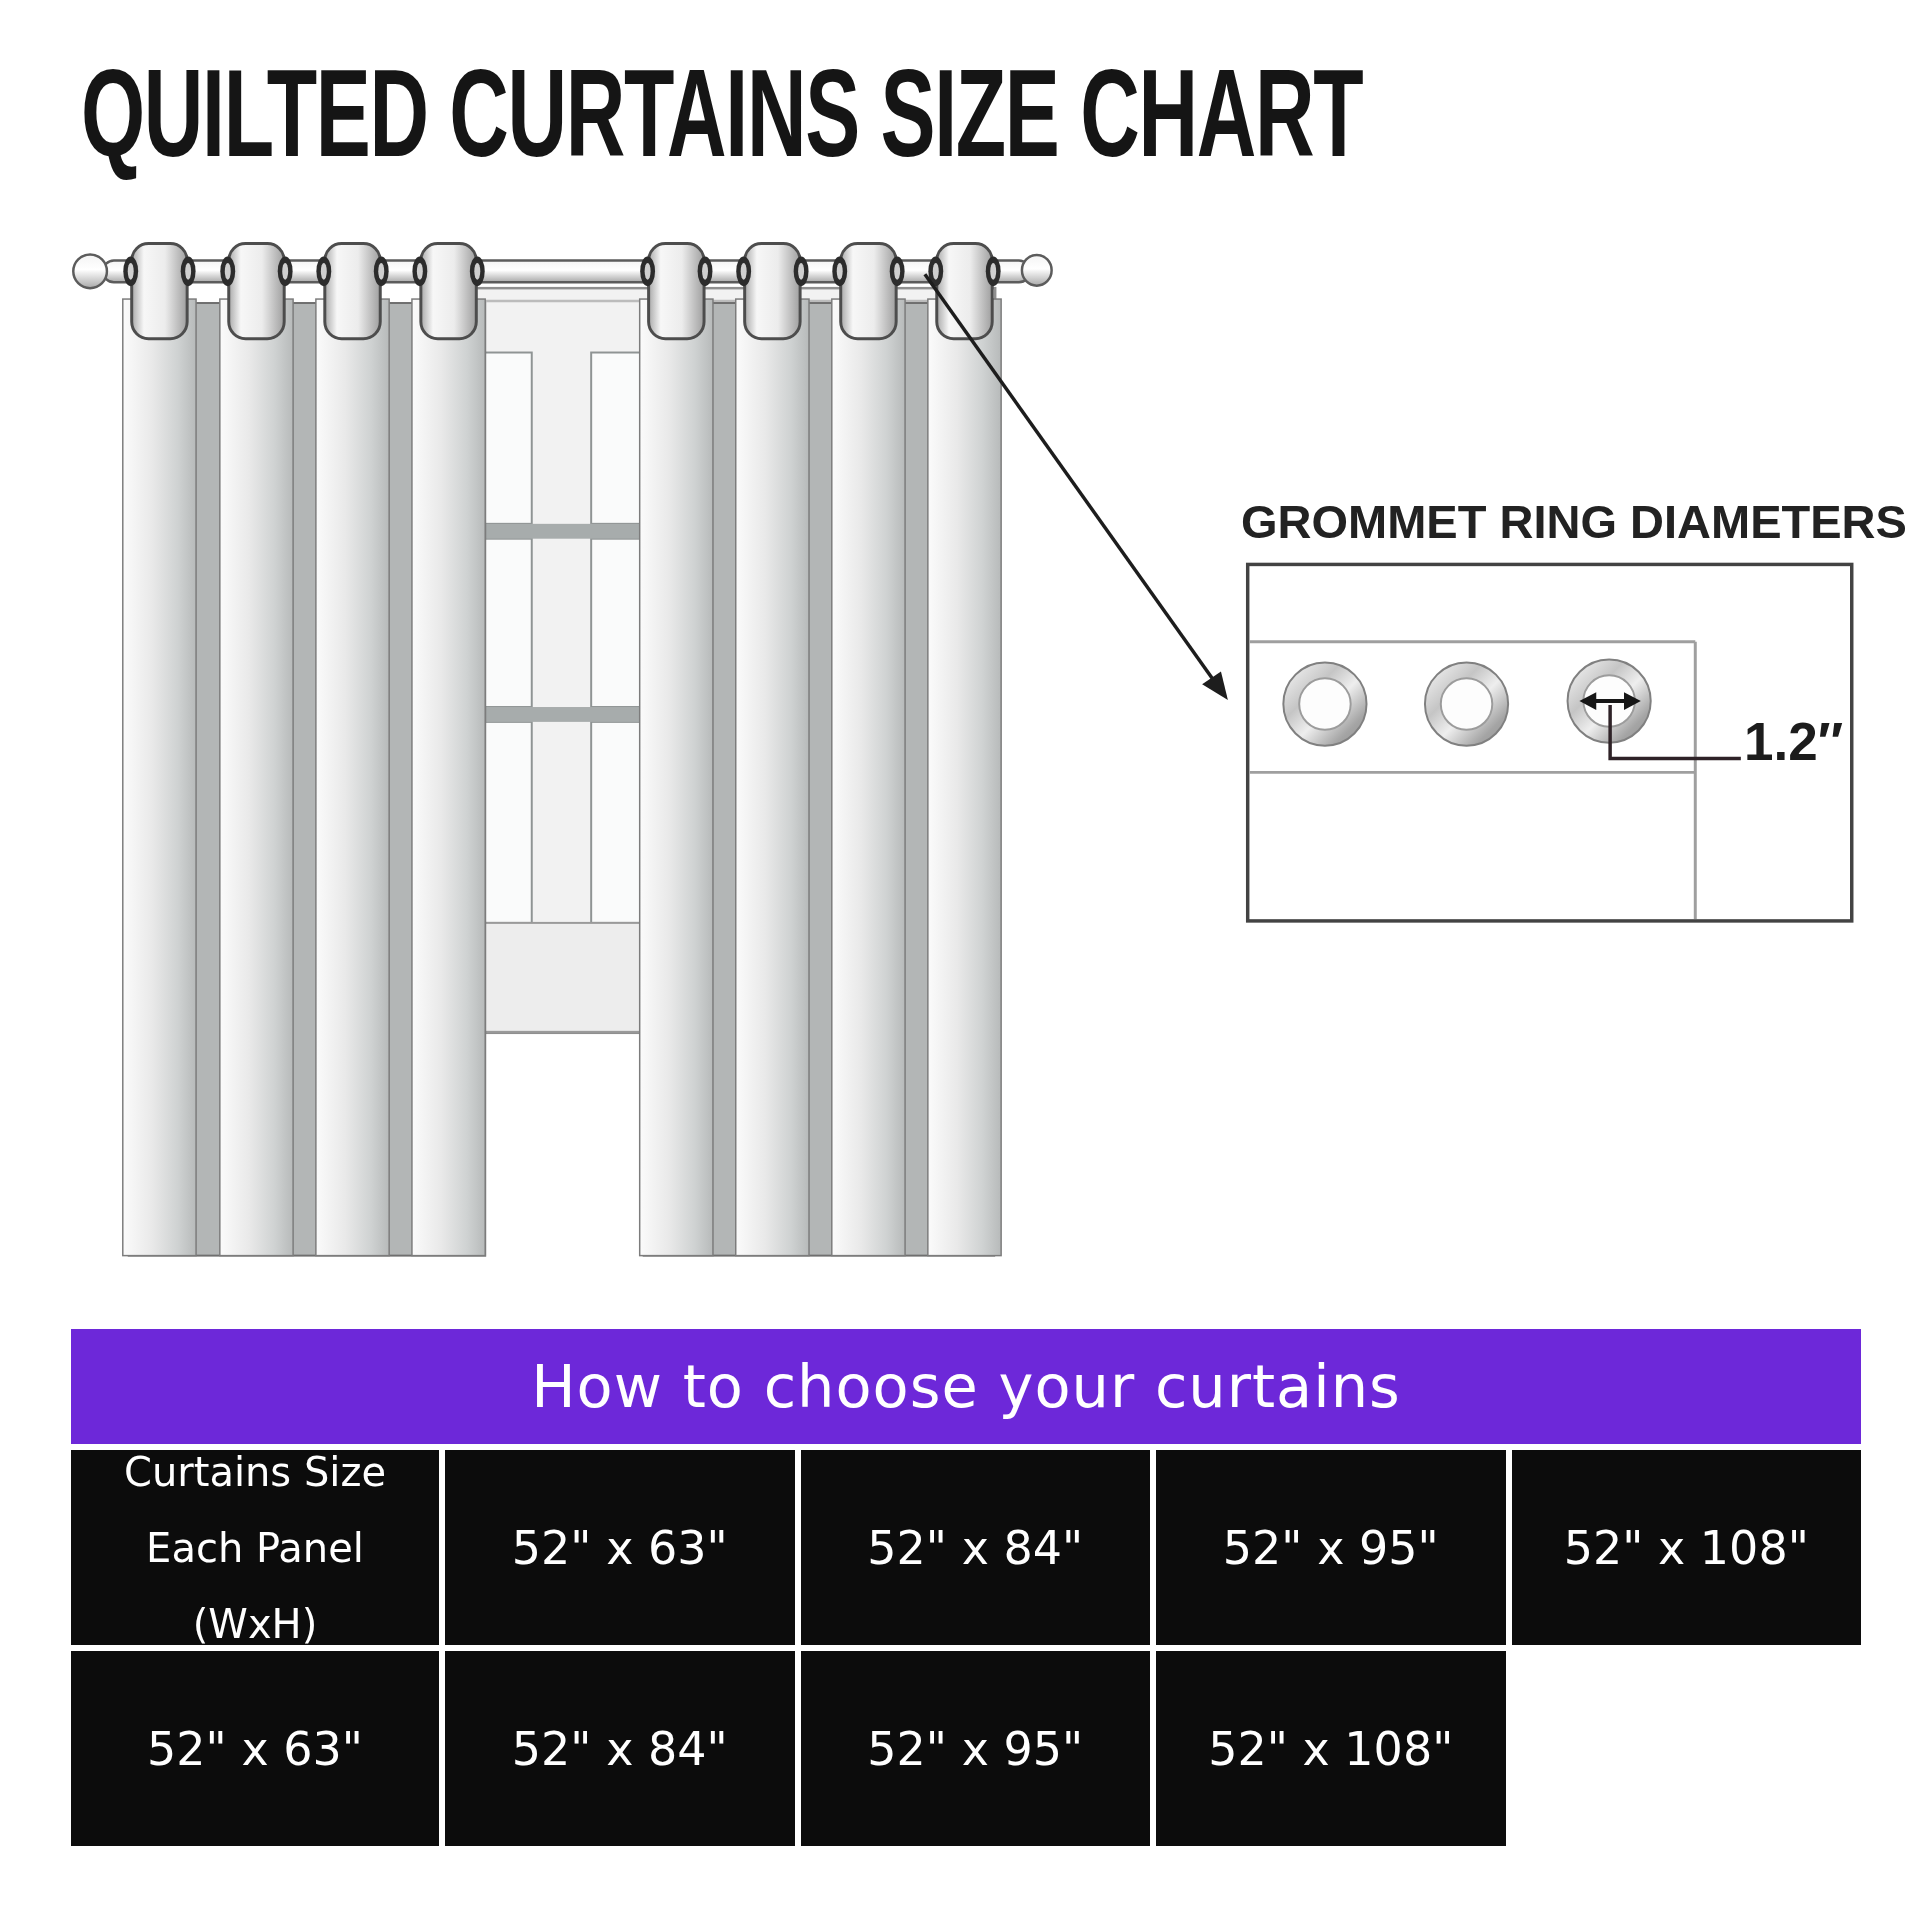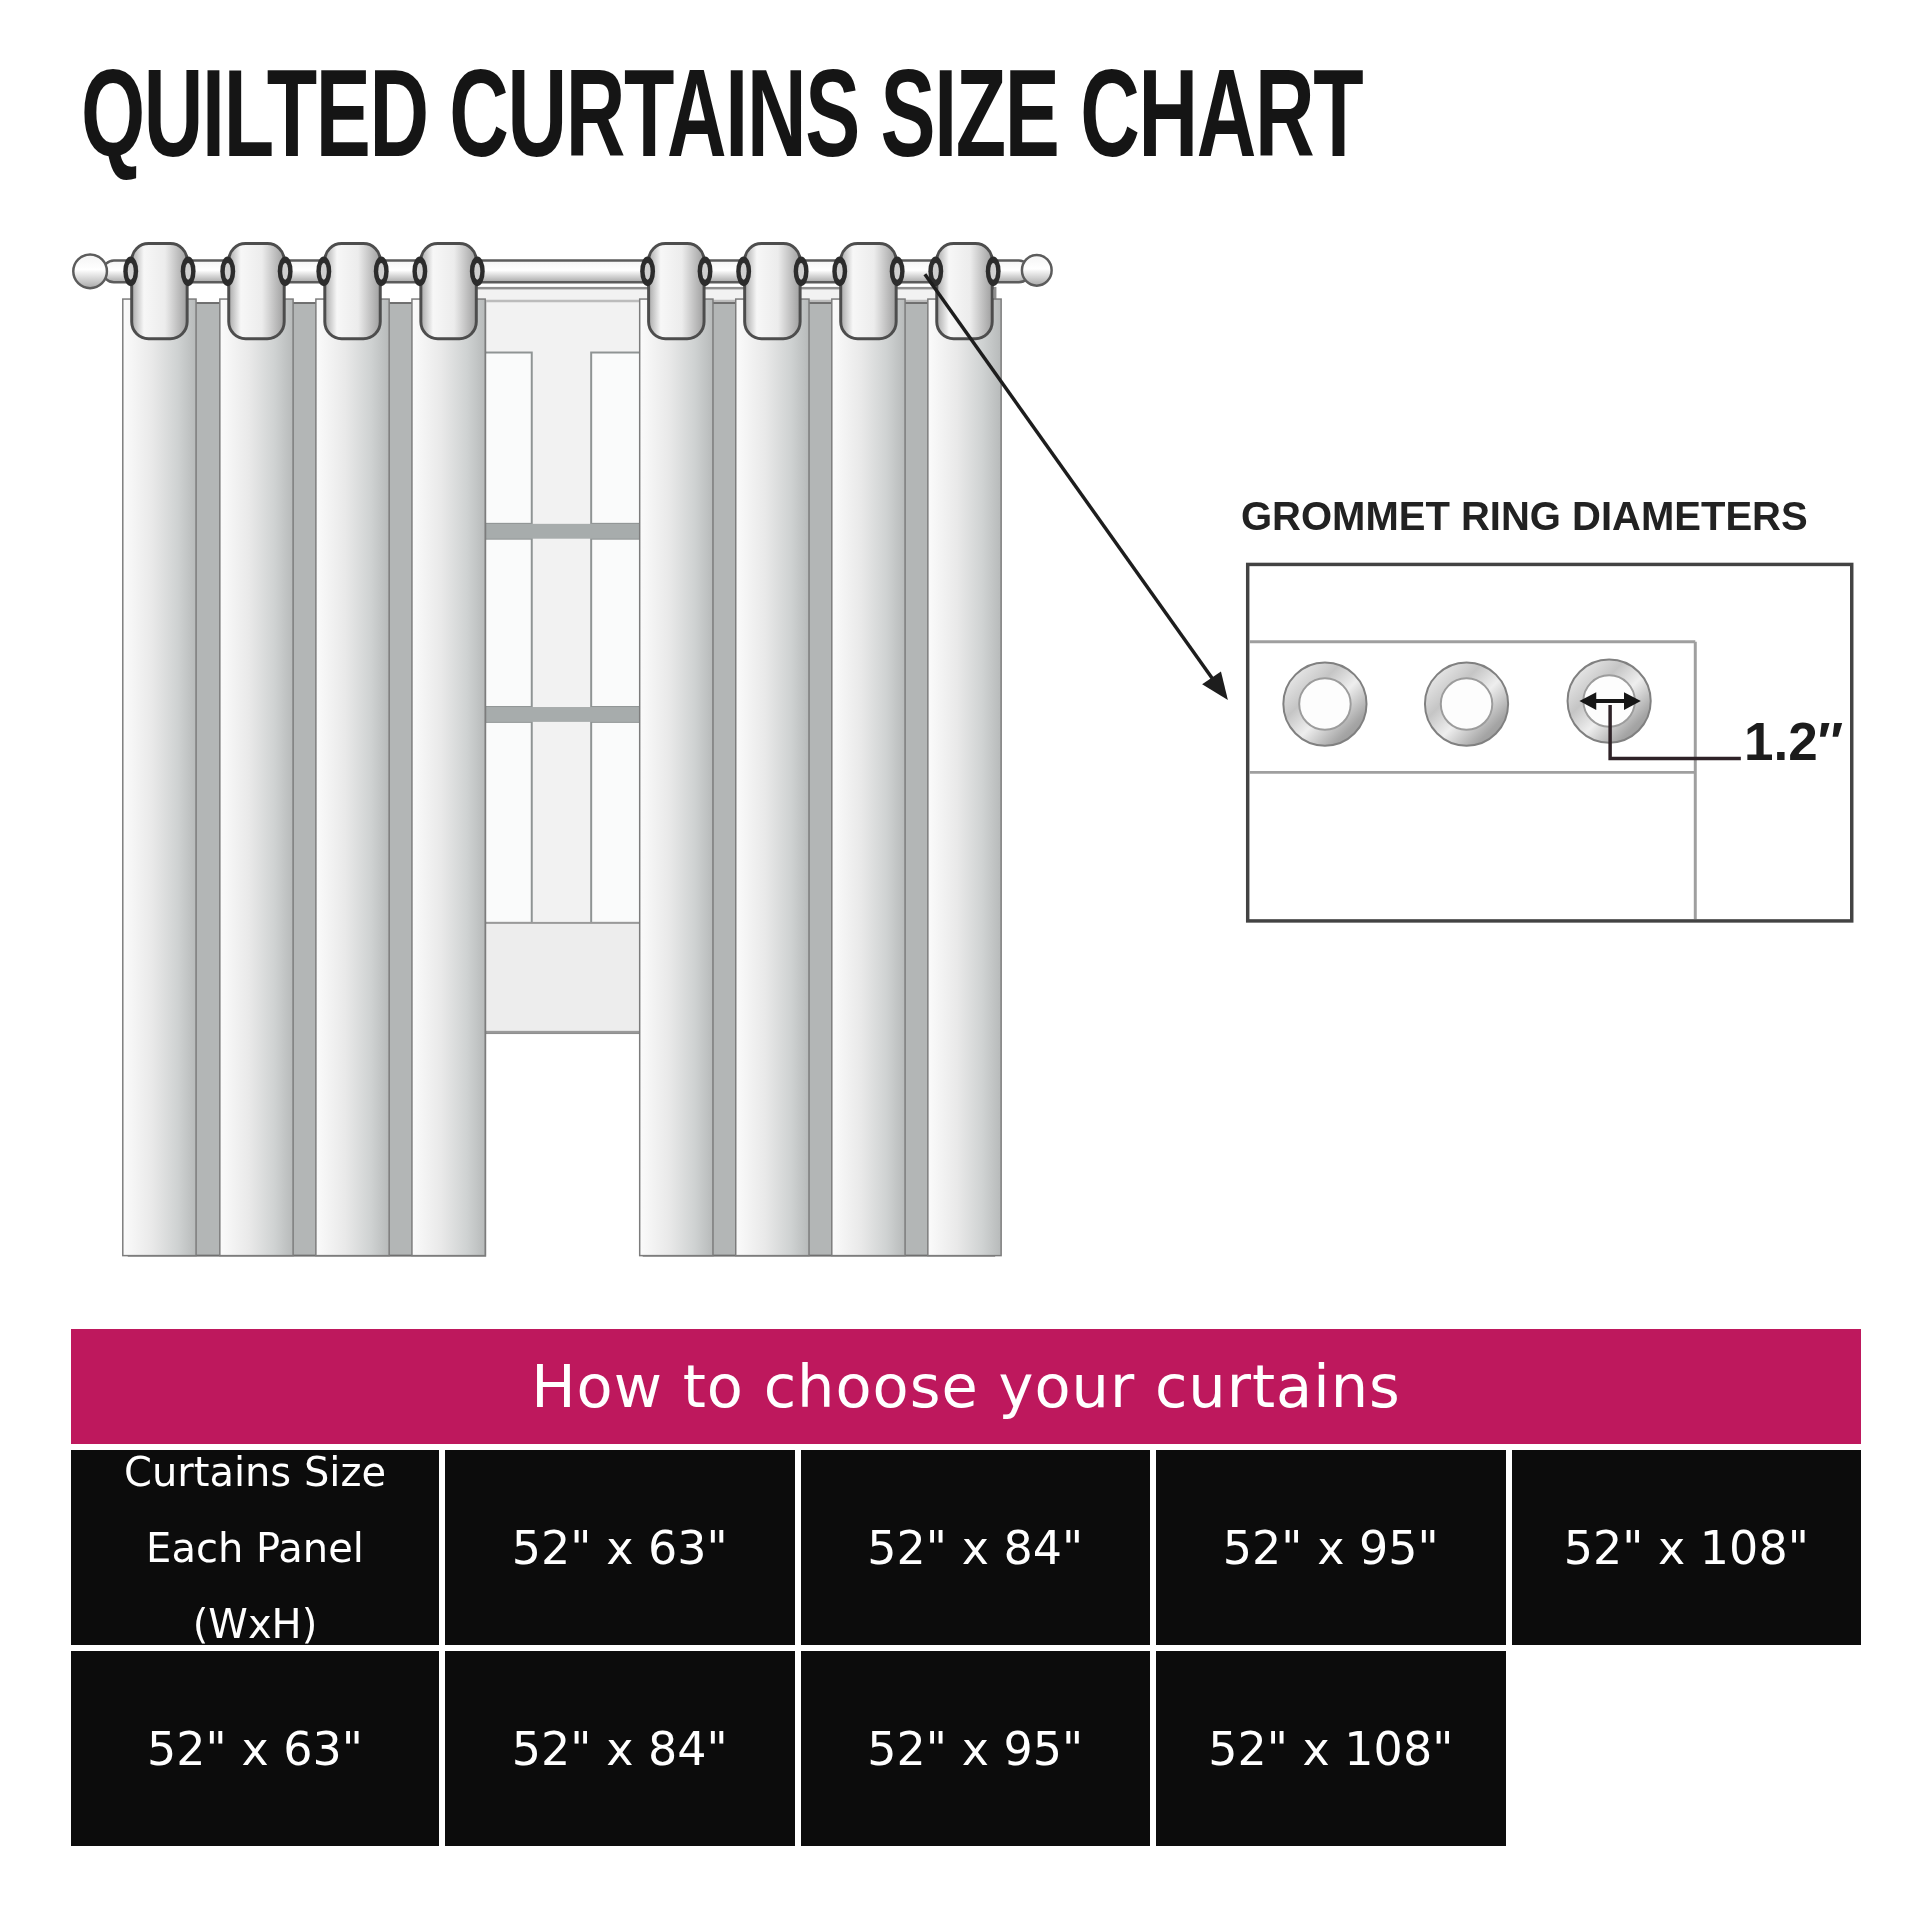--- a/index.html
+++ b/index.html
@@ -9,32 +9,32 @@
   }
   .page-title{
     position:absolute;left:81px;top:50px;
     font-size:125px;font-weight:bold;letter-spacing:-2px;line-height:1;
     color:#151515;white-space:nowrap;
     transform:scaleX(0.66);transform-origin:left top;
   }
   .illustration-svg{position:absolute;left:0;top:0;width:1927px;height:1927px;}
   .grommet-label{
     position:absolute;left:1241px;top:494px;width:634px;
-    font-size:40px;font-weight:bold;color:#222;letter-spacing:0px;white-space:nowrap;
+    font-size:47px;font-weight:bold;color:#222;letter-spacing:0px;white-space:nowrap;
   }
   .measure-value{
     position:absolute;left:1744px;top:711px;
     font-size:53px;font-weight:bold;color:#1c1c1c;white-space:nowrap;
   }
   .size-table{
     position:absolute;left:71px;top:1329px;width:1790px;background:#ffffff;
     font-family:"DejaVu Sans",sans-serif;color:#ffffff;
   }
   .table-header{
-    height:115px;background:#be185d;border-bottom:6px solid #ffffff;
+    height:115px;background:#6d28d9;border-bottom:6px solid #ffffff;
     display:flex;align-items:center;justify-content:center;
     font-size:59px;letter-spacing:1px;
   }
   .table-grid{
     display:grid;grid-template-columns:368px 1fr 1fr 1fr 1fr;grid-template-rows:195px 195px;
     gap:6px;background:#ffffff;
   }
   .cell{
     background:#0c0c0c;display:flex;flex-direction:column;
     align-items:center;justify-content:center;text-align:center;gap:24px;

